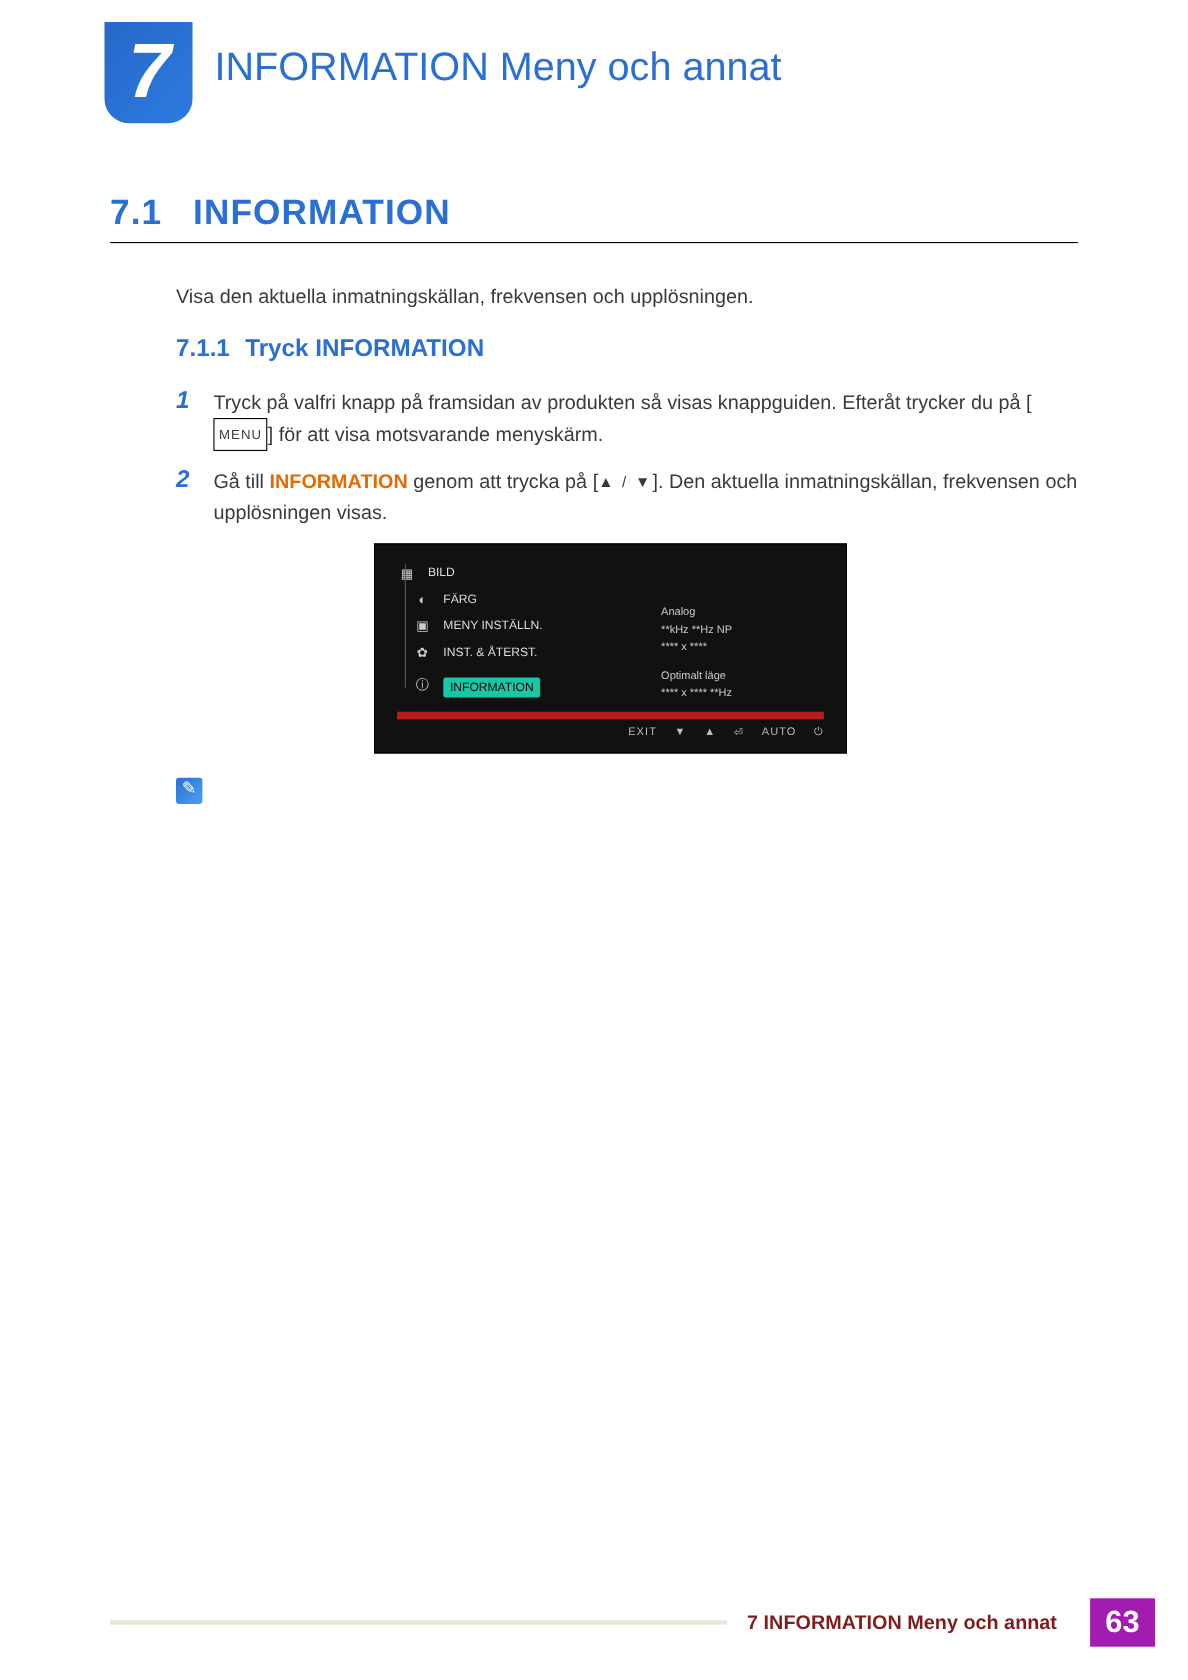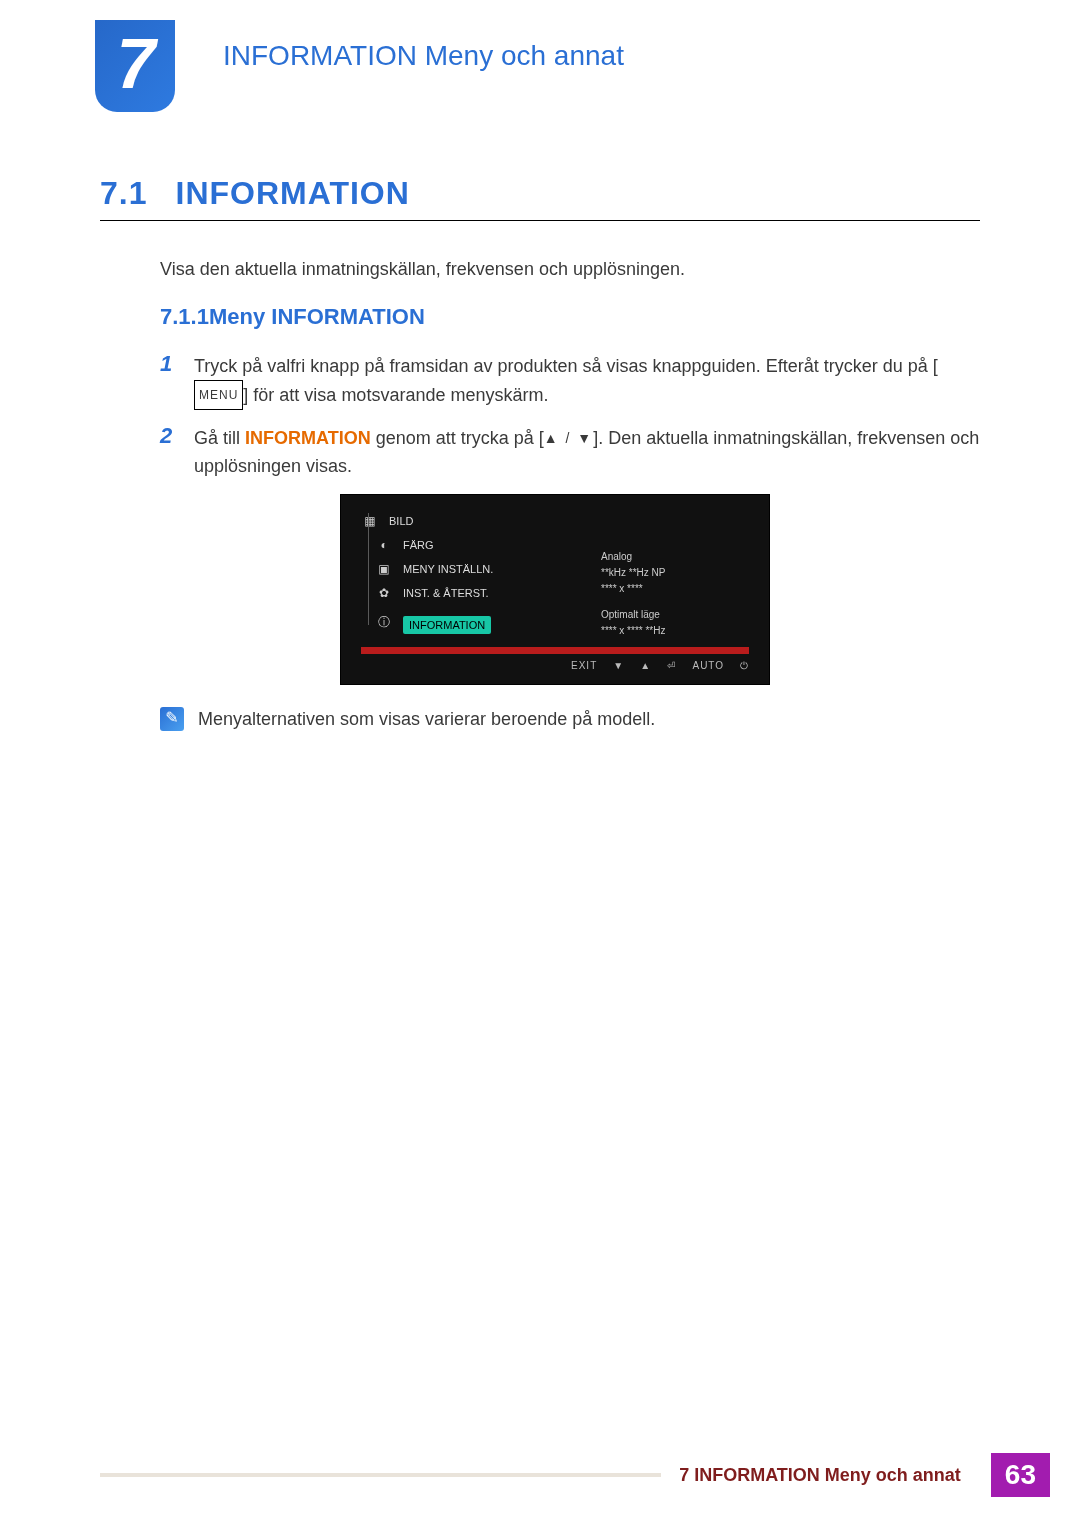--- a/index.html
+++ b/index.html
@@ -9,34 +9,34 @@
   
   .chapter-badge {
     position: absolute; top: 20px; left: 95px; width: 80px; height: 92px;
     background: linear-gradient(135deg,#2668c9,#2e7ae0);
     border-radius: 0 0 22px 22px; color: #fff; text-align: center;
     font-size: 70px; font-weight: 700; font-style: italic; line-height: 88px;
     letter-spacing: -2px;
   }
   .chapter-title {
     position: absolute; top: 40px; left: 195px;
-    color: #2a6fd4; font-size: 28px; font-weight: 400; margin-left: 28px;
+    color: #2a6fd4; font-size: 36px; font-weight: 400;
   }
 
   .content { position: absolute; top: 175px; left: 100px; width: 880px; }
 
   
   .h1-row { display: flex; align-items: baseline; gap: 28px; border-bottom: 1px solid #000000; padding-bottom: 8px; margin-bottom: 38px;}
   .h1-num { color: #2a6fd4; font-size: 32px; font-weight: 700; letter-spacing: 1px;}
   .h1-text{ color: #2a6fd4; font-size: 32px; font-weight: 700; letter-spacing: 1px;}
 
   .intro { font-size: 18px; color:#3a3a3a; margin-left: 60px; margin-bottom: 24px;}
 
   
-  .h2-row { display:flex; margin-left:60px; margin-bottom: 22px; text-align: right;}
+  .h2-row { display:flex; gap: 14px; margin-left:60px; margin-bottom: 22px; text-align: right;}
   .h2-num { color:#2a6fd4; font-size: 22px; font-weight: 700;}
   .h2-text{ color:#2a6fd4; font-size: 22px; font-weight: 700;}
 
   
   .steps { margin-left: 60px; }
   .step { display:flex; gap: 18px; margin-bottom: 14px; }
   .step-num { color:#2a6fd4; font-size: 22px; font-style: italic; font-weight: 700; width: 16px; flex:none; line-height: 24px;}
   .step-body { font-size: 18px; line-height: 28px; color:#3a3a3a; }
   .key-box { display:inline-block; border:1px solid #000; padding: 0 4px; font-family: Arial; font-size: 12px; font-weight: 400; letter-spacing: 1px; vertical-align: 2px;}
   .kw-orange { color:#e66a00; font-weight:700; }
@@ -74,21 +74,21 @@
   <div class="content">
     <div class="h1-row">
       <div class="h1-num">7.1</div>
       <div class="h1-text">INFORMATION</div>
     </div>
 
     <div class="intro">Visa den aktuella inmatningskällan, frekvensen och upplösningen.</div>
 
     <div class="h2-row">
       <div class="h2-num">7.1.1</div>
-      <div class="h2-text">Meny INFORMATION</div>
+      <div class="h2-text">Tryck INFORMATION</div>
     </div>
 
     <div class="steps">
       <div class="step">
         <div class="step-num">1</div>
         <div class="step-body">
           <span>Tryck på valfri knapp på framsidan av produkten så visas knappguiden. Efteråt trycker du på [</span><span class="key-box">MENU</span><span>] för att visa motsvarande menyskärm.</span>
         </div>
       </div>
       <div class="step">
@@ -137,21 +137,20 @@
           <span>▲</span>
           <span>⏎</span>
           <span>AUTO</span>
           <span>⏻</span>
         </div>
       </div>
     </div>
 
     <div class="note">
       <div class="note-icon">✎</div>
-      <div class="note-text">Menyalternativen som visas varierar beroende på modell.</div>
     </div>
   </div>
 
   <div class="footer">
     <div class="footer-line"></div>
     <div class="footer-label">7 INFORMATION Meny och annat</div>
     <div class="footer-page">63</div>
   </div>
 </div>
 

